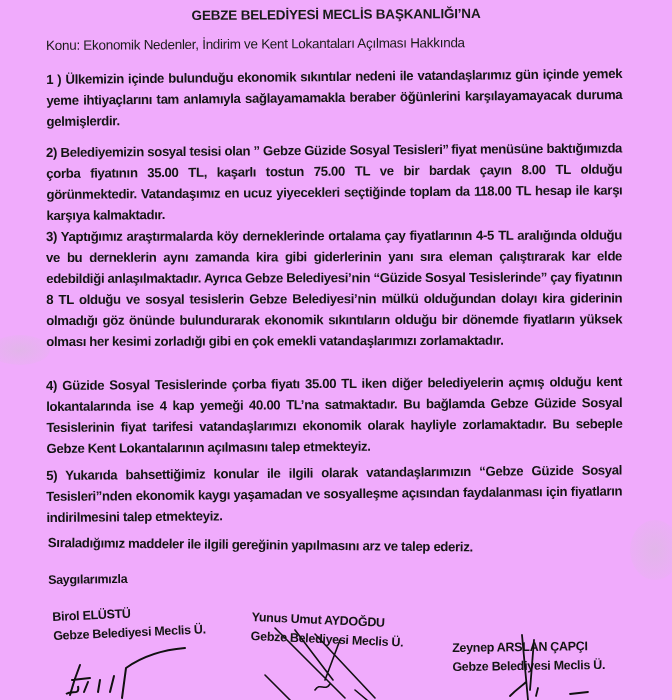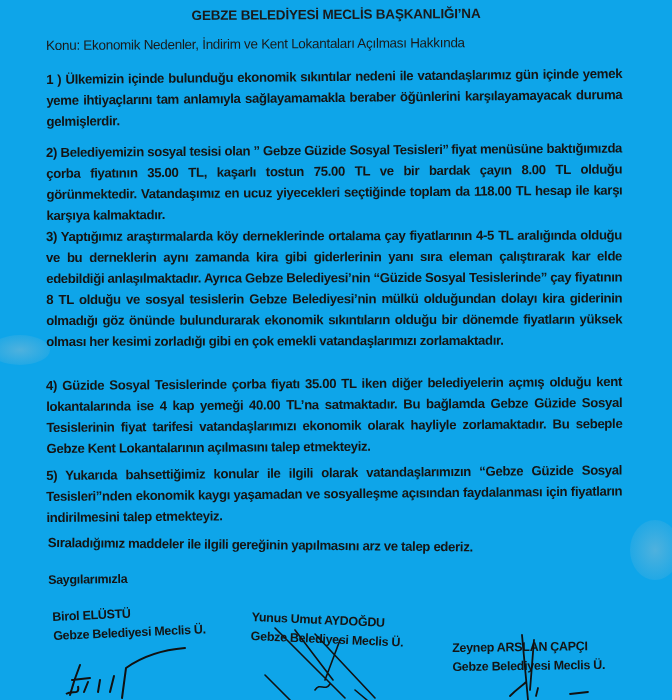--- a/index.html
+++ b/index.html
@@ -12,21 +12,21 @@
       height: 700px;
       overflow: hidden;
       position: relative;
       font-family: "Liberation Sans", "DejaVu Sans", sans-serif;
       color: #1a1a1a;
     }
     .page {
       position: absolute;
       left: 0; top: 0;
       width: 672px; height: 700px;
-      background: #0ea5e9;
+      background: #f0abfc;
     }
     .title {
       position: absolute;
       left: 0; right: 0;
       top: 7px;
       text-align: center;
       font-weight: bold;
       font-size: 13.5px;
       letter-spacing: -0.2px;
       transform: rotate(-0.4deg);

